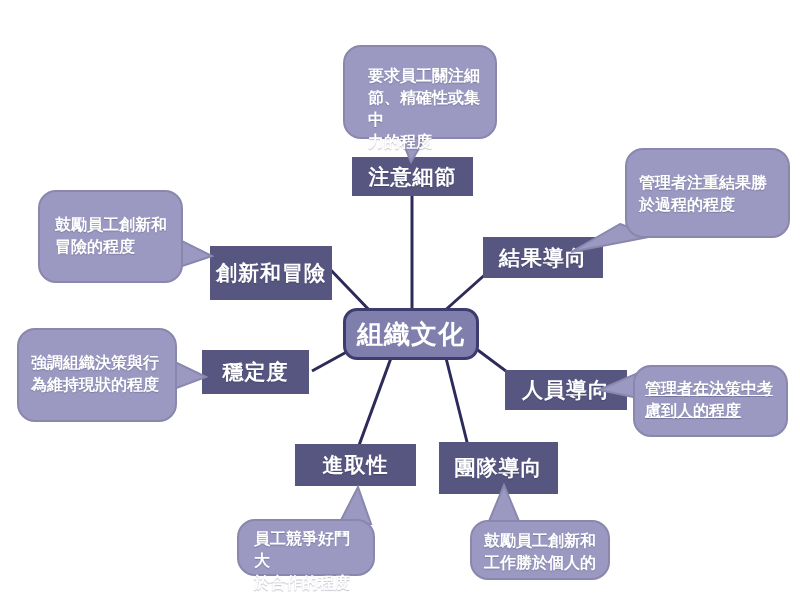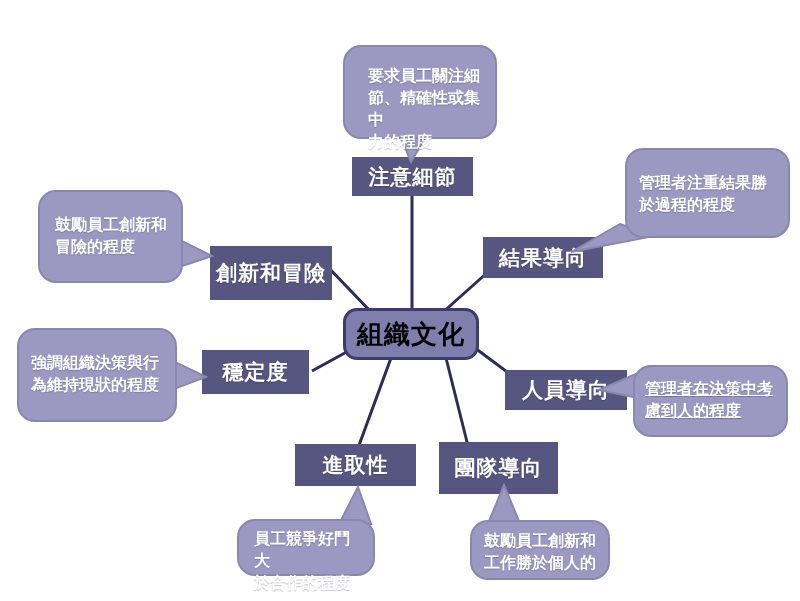--- a/index.html
+++ b/index.html
@@ -48,21 +48,21 @@
   .label-team       { left: 439px; top: 442px; width: 119px; height: 52px; }
 
   
   .center-node {
     position: absolute;
     z-index: 2;
     left: 343px; top: 308px; width: 136px; height: 52px;
     background: #7f7ead;
     border: 3px solid #3d3c6f;
     border-radius: 14px;
-    color: #000000;
+    color: #ffffff;
     font-size: 26px;
     font-weight: bold;
     letter-spacing: 1px;
     display: flex;
     align-items: center;
     justify-content: center;
   }
 
   
   .bubble {

